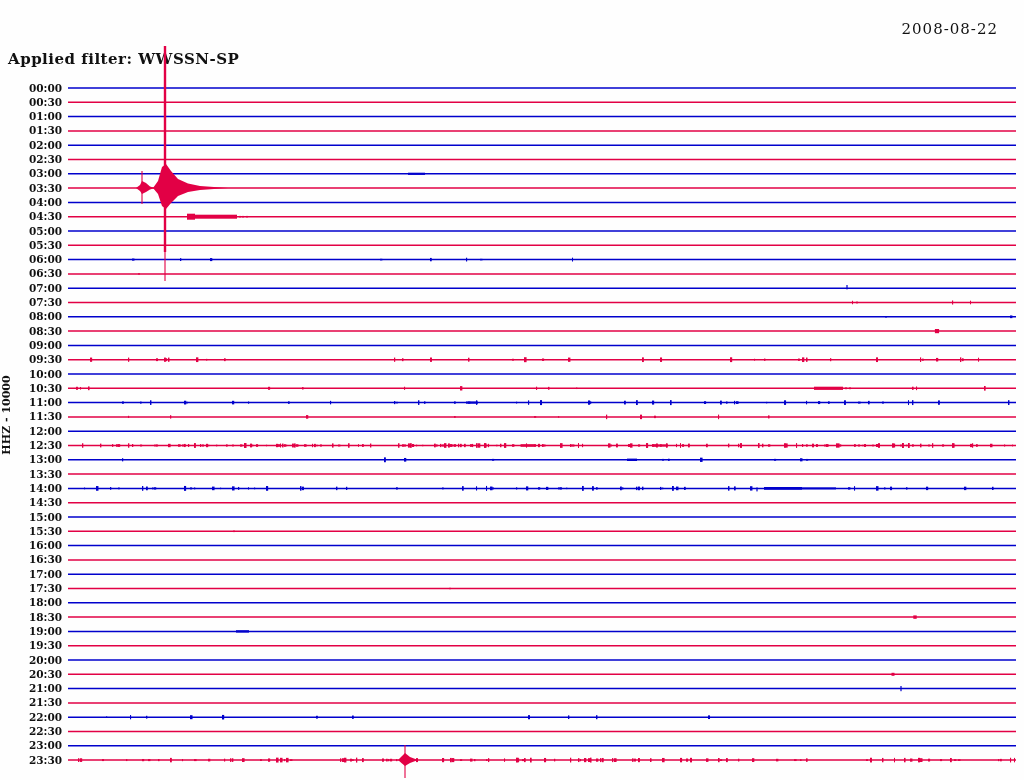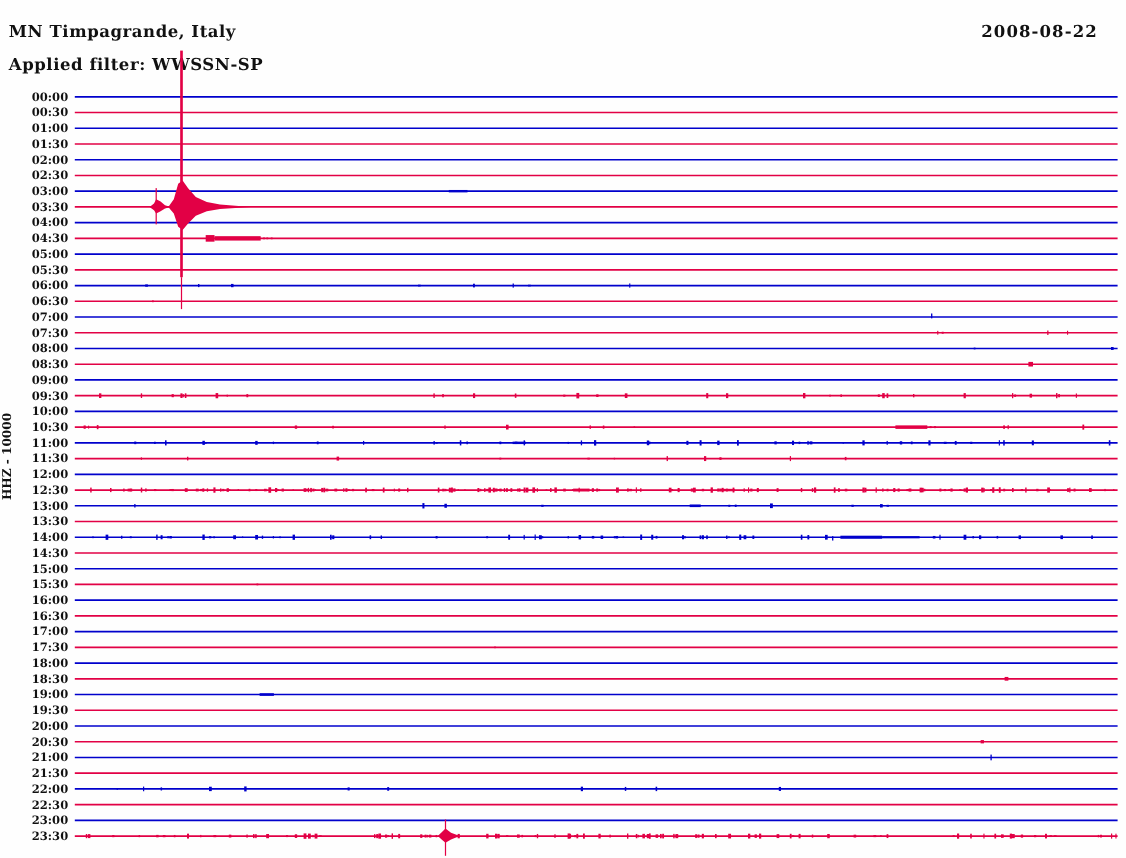--- a/index.html
+++ b/index.html
@@ -1,28 +1,27 @@
 <!DOCTYPE html>
 <html><head>
 <meta charset="utf-8">
 <style>
   html,body{margin:0;padding:0;background:#ffffff;}
   .page{position:relative;width:1024px;height:780px;background:#fefefe;overflow:hidden;
         font-family:"DejaVu Serif","Liberation Serif",serif;}
   .hdr-title{position:absolute;left:8px;top:20px;font-size:15px;font-weight:bold;color:#111;letter-spacing:0.5px;}
-  .hdr-date{position:absolute;right:26px;top:20px;font-size:15px;font-weight:bold;color:#111;letter-spacing:1px;}
+  .hdr-date{position:absolute;right:26px;top:20px;font-size:15px;font-weight:normal;color:#111;letter-spacing:1px;}
   .hdr-filter{position:absolute;left:8px;top:50px;font-size:15px;font-weight:bold;color:#111;letter-spacing:0.5px;}
   svg{position:absolute;left:0;top:0;}
   text{font-family:"DejaVu Serif","Liberation Serif",serif;}
 </style>
 </head>
 <body>
 
 <div class="page">
-  <div class="hdr-title">MN Timpagrande, Italy</div>
   <div class="hdr-date">2008-08-22</div>
   <div class="hdr-filter">Applied filter: WWSSN-SP</div>
   <svg id="plot-svg" width="1024" height="780" viewBox="0 0 1024 780">
       <text x="10" y="415" font-size="11" font-weight="bold" fill="#111111" text-anchor="middle" transform="rotate(-90 10 415)">HHZ - 10000</text>
       <text x="62" y="91.5" font-size="10.5" font-weight="bold" fill="#111111" text-anchor="end">00:00</text>
       <line x1="68" y1="88" x2="1016" y2="88" stroke="#0000cc" stroke-width="1.5"></line>
       <text x="62" y="105.8" font-size="10.5" font-weight="bold" fill="#111111" text-anchor="end">00:30</text>
       <line x1="68" y1="102.3" x2="1016" y2="102.3" stroke="#e20045" stroke-width="1.5"></line>
       <text x="62" y="120.1" font-size="10.5" font-weight="bold" fill="#111111" text-anchor="end">01:00</text>
       <line x1="68" y1="116.6" x2="1016" y2="116.6" stroke="#0000cc" stroke-width="1.5"></line>

